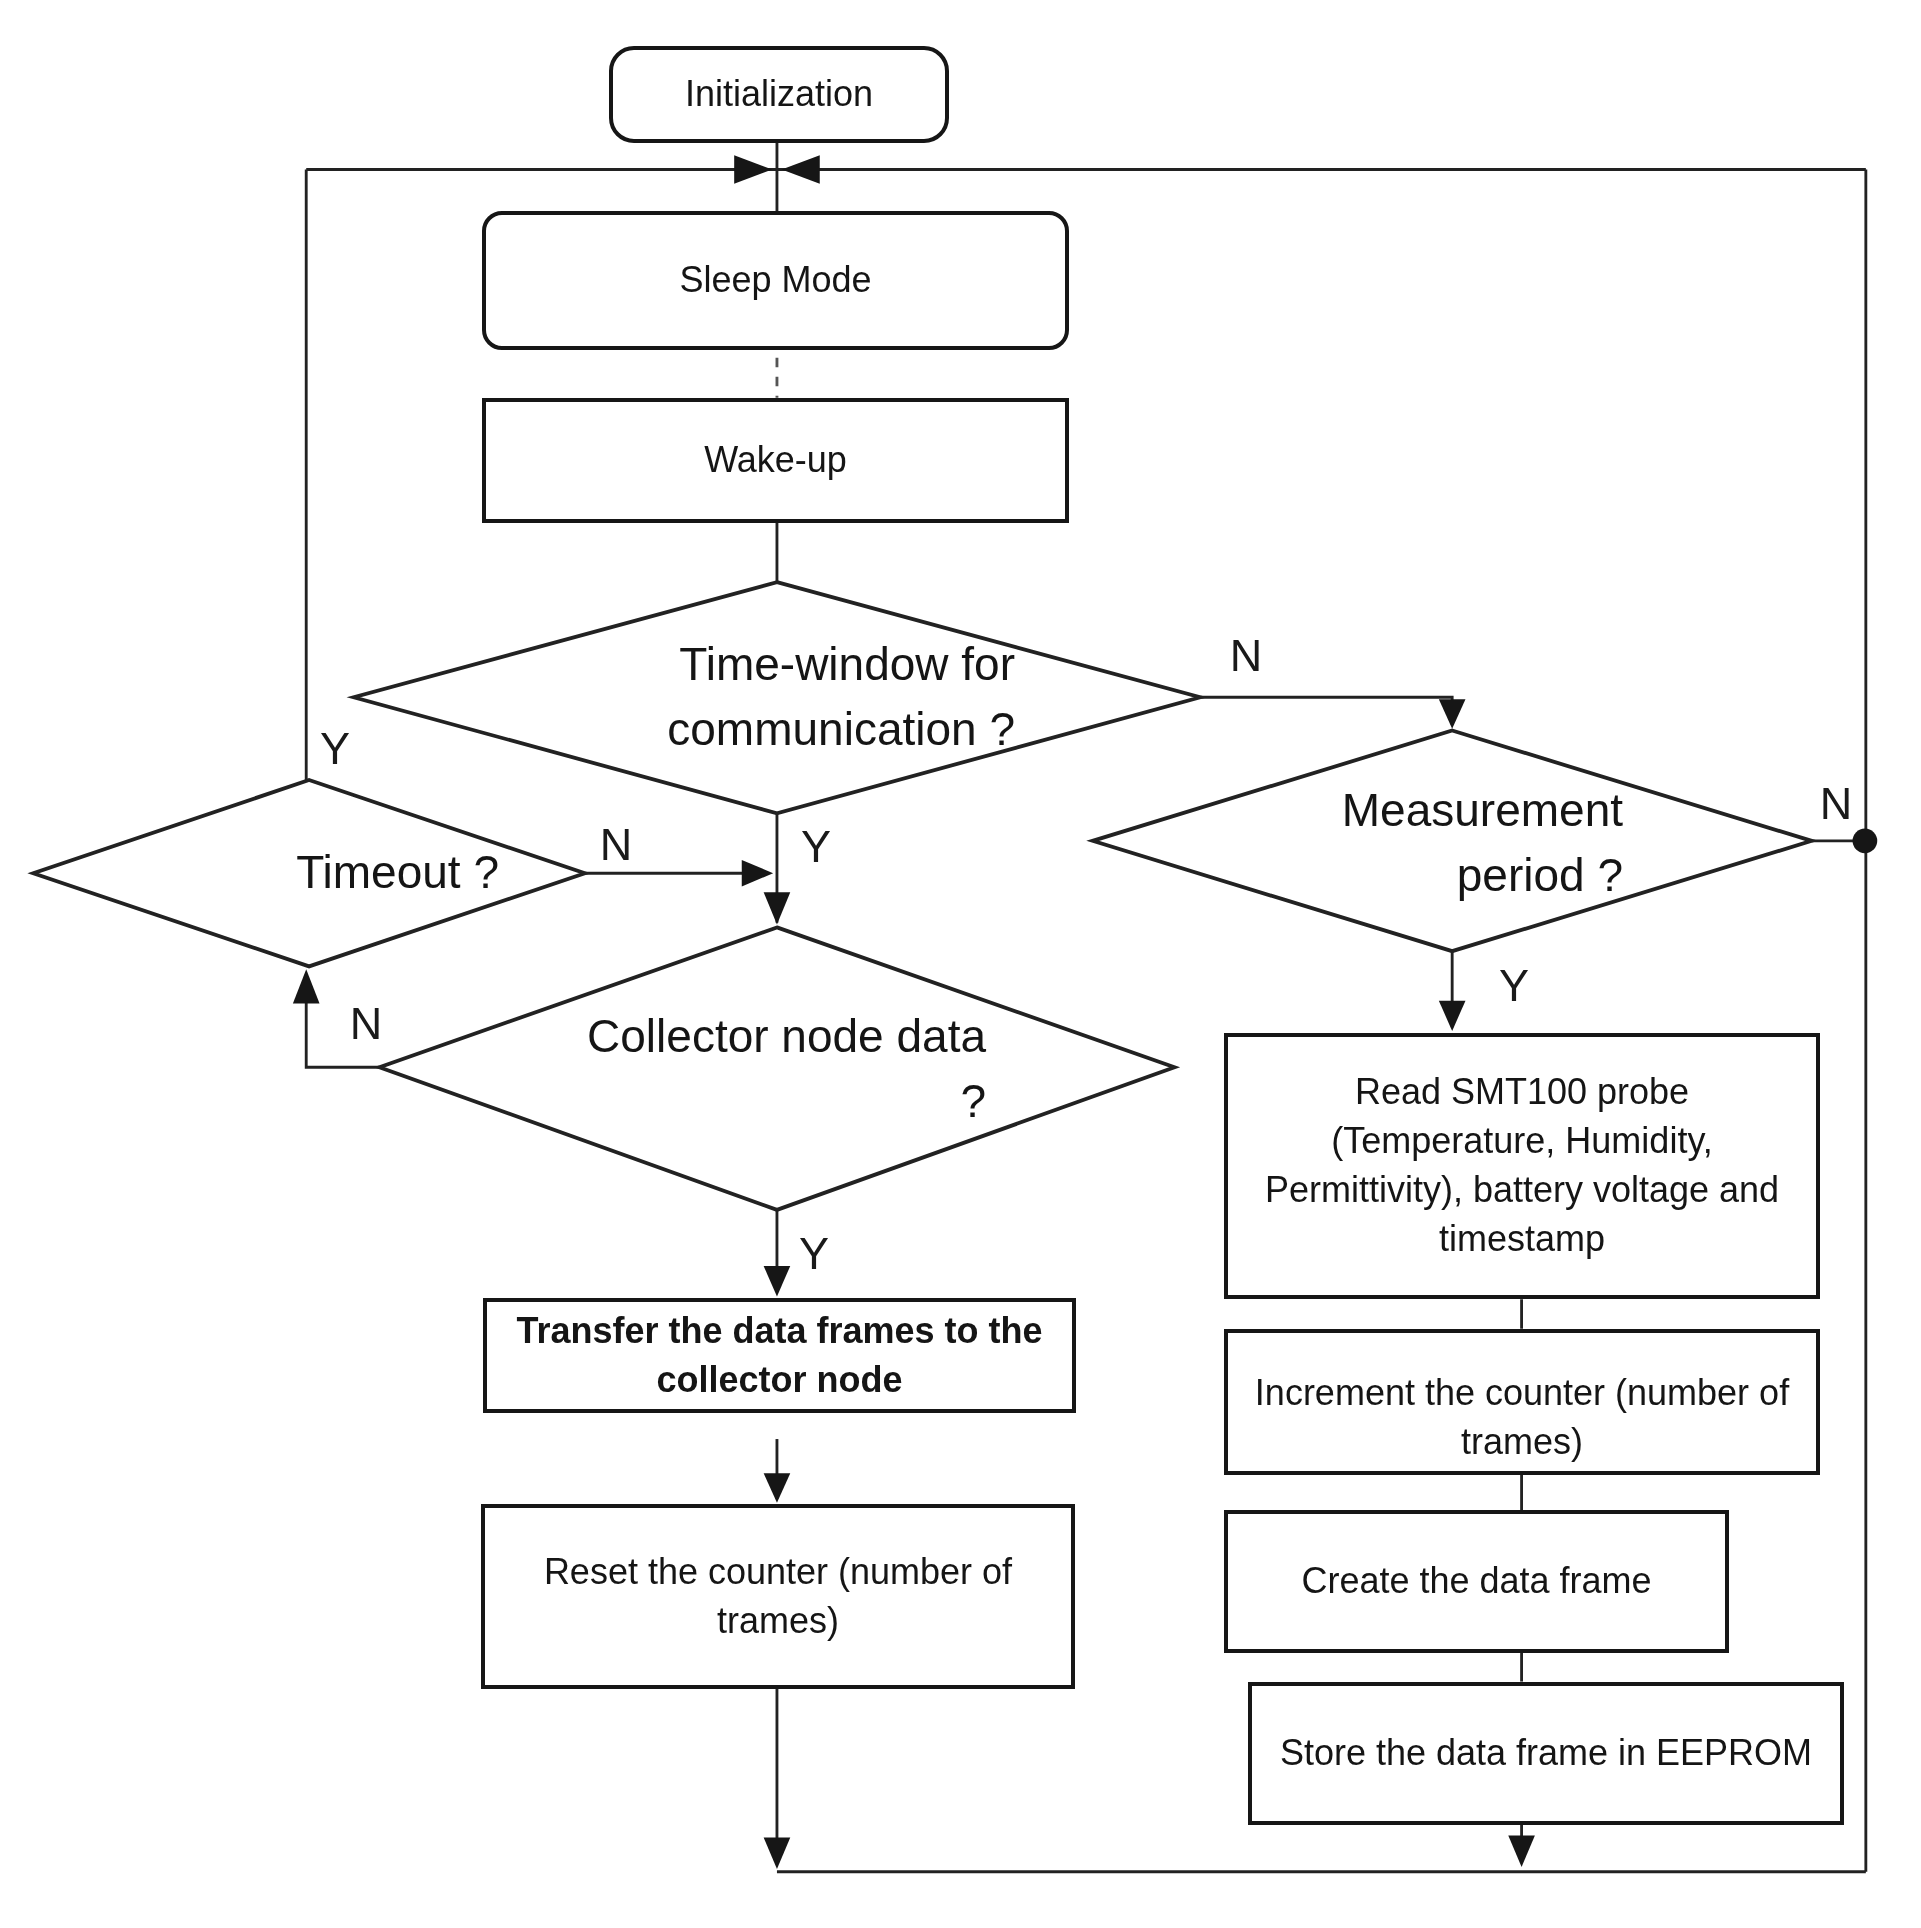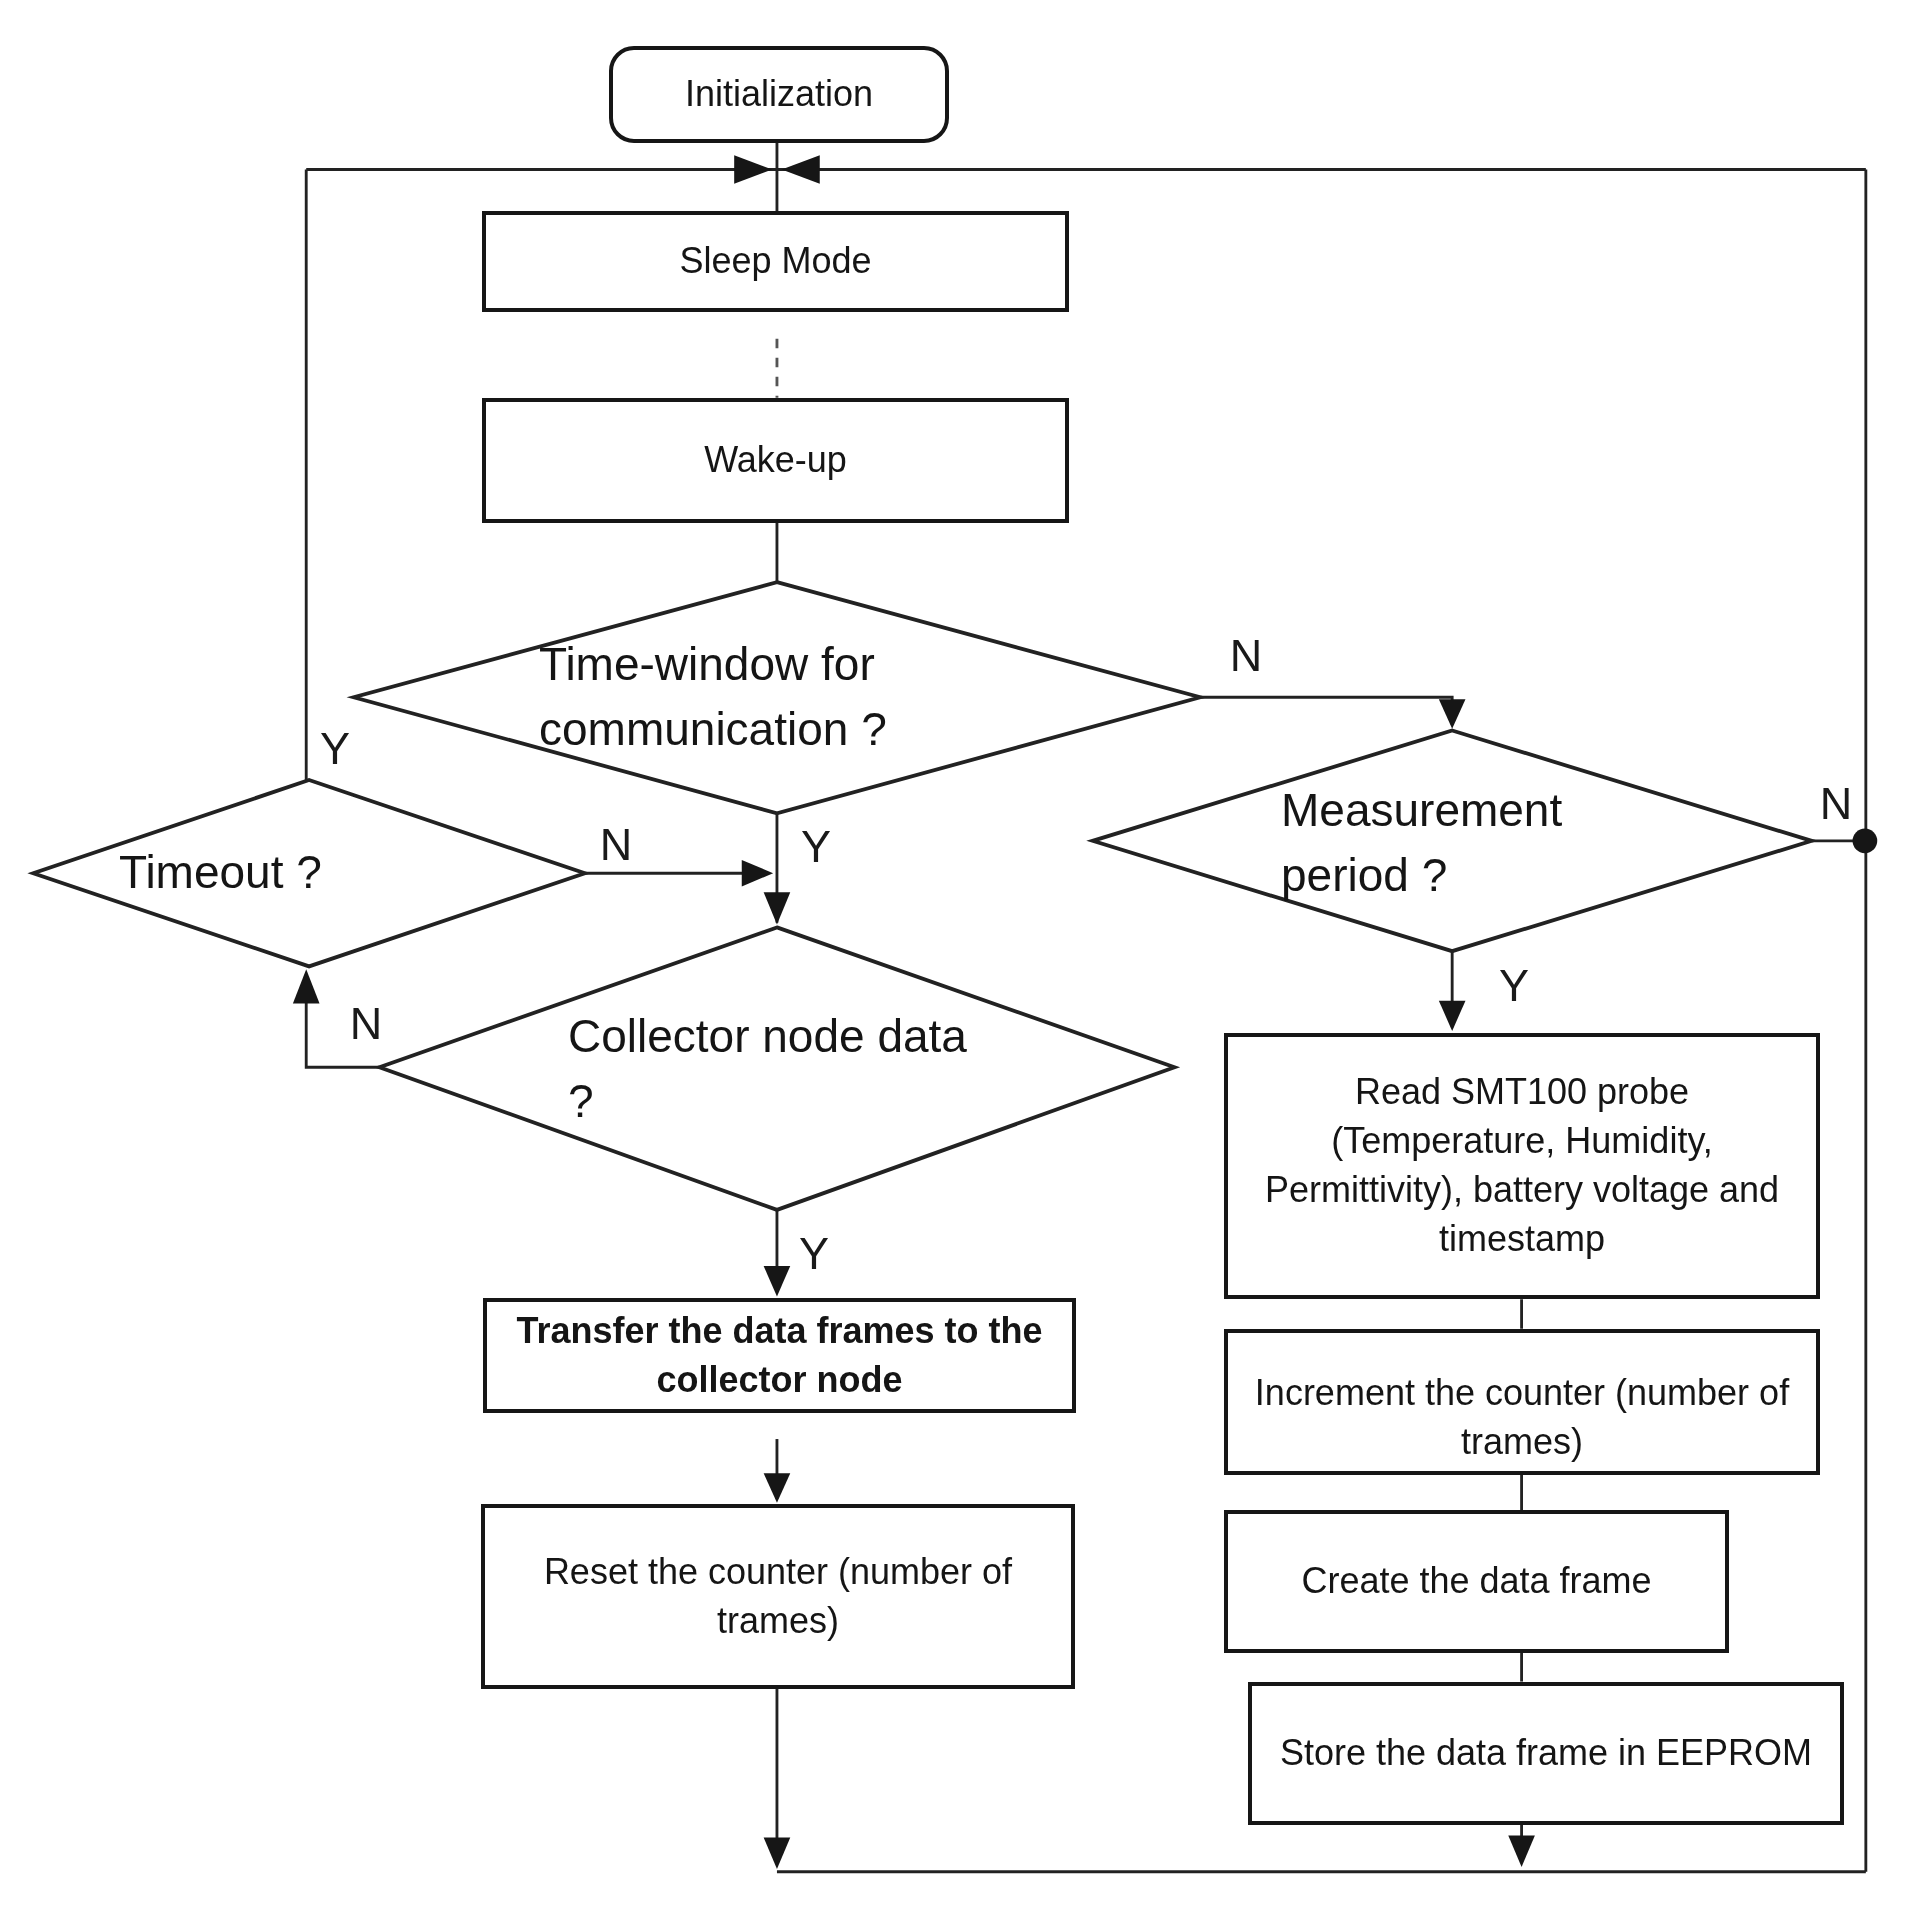--- a/index.html
+++ b/index.html
@@ -10,21 +10,21 @@
   #flowchart-canvas{position:absolute;left:0;top:0;z-index:0;}
   .node{
     position:absolute;z-index:2;background:#fff;border:4.8px solid #161616;
     display:flex;align-items:center;justify-content:center;text-align:center;
     font-size:36px;line-height:1.36;color:#151515;box-sizing:border-box;
     padding:3.8px 13.3px;
   }
   .terminator{border-radius:25px;border-width:4.8px;}
   .dtext{
     position:absolute;z-index:2;transform:translate(-50%,-50%);
-    text-align:left;font-size:46px;line-height:1.42;color:#151515;
+    text-align:right;font-size:46px;line-height:1.42;color:#151515;
     background:transparent;
   }
   .lbl{
     position:absolute;z-index:2;transform:translate(-50%,-50%);
     font-size:45px;color:#1a1a1a;background:transparent;
   }
   .italic{}
 </style>
 </head>
 <body>
@@ -77,21 +77,21 @@
     <polygon points="1513,1052 1541,1052 1527,1084"></polygon>
 
     <circle cx="1961" cy="884" r="13"></circle>
   </g>
 </svg>
 
 <div class="node terminator" style="left:609px;top:46px;width:340px;height:97px;">
   <span>Initialization</span>
 </div>
 
-<div class="node" style="left:482px;top:211px;width:587px;height:101px;">
+<div class="node" style="left:482px;top:211px;width:587px;height:139px;border-radius:20px;">
   <span>Sleep Mode</span>
 </div>
 
 <div class="node" style="left:482px;top:398px;width:587px;height:125px;">
   <span>Wake-up</span>
 </div>
 
 <div class="node" style="left:483px;top:1298px;width:593px;height:115px;font-weight:bold;">
   <span>Transfer the data frames to the collector node</span>
 </div>

